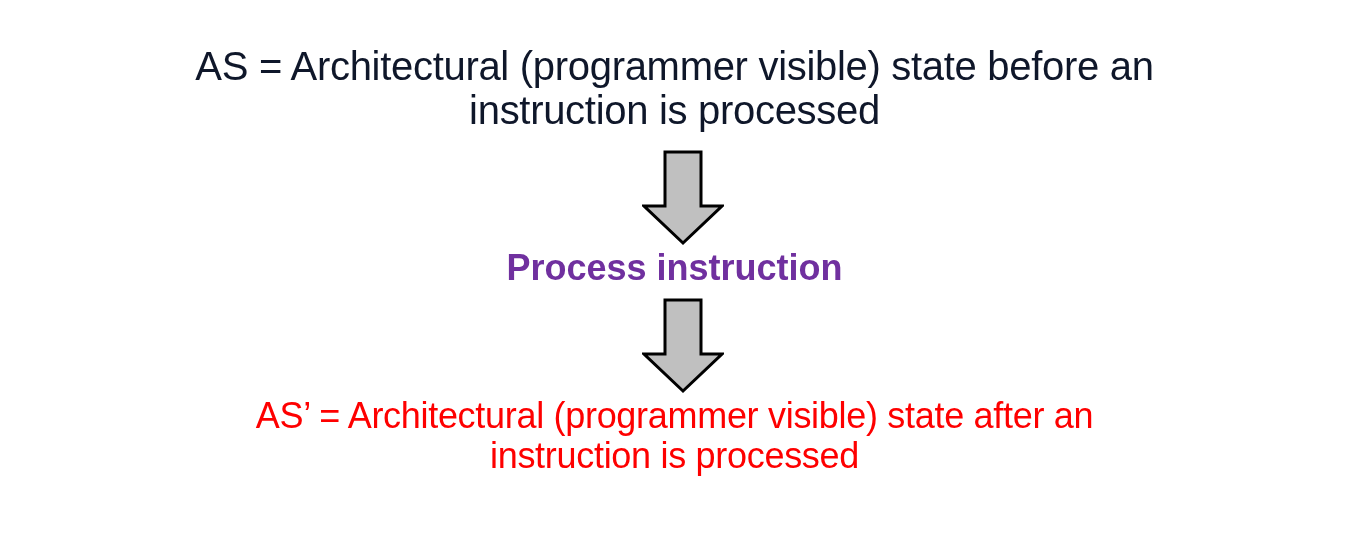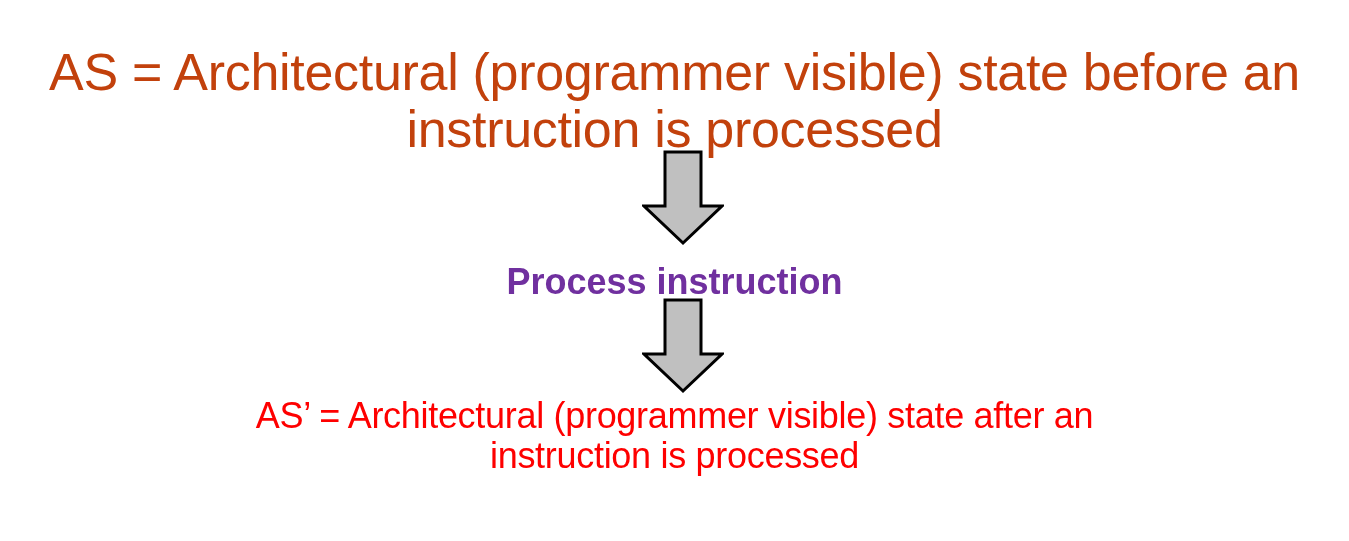--- a/index.html
+++ b/index.html
@@ -26,32 +26,31 @@
     width: 1349px;
     text-align: center;
     line-height: 1.10;
     letter-spacing: -0.3px;
     white-space: pre-wrap;
   }
 
   
   #as-before {
     top: 44px;
-    font-size: 52px;
-    color: #c2410c;
+    font-size: 40px;
+    color: #0f172a;
   }
 
   
   #process-label {
     top: 248px;
     font-size: 36px;
     font-weight: bold;
     color: #70309F;
     letter-spacing: 0px;
-    margin-top: 14px;
   }
 
   
   #as-after {
     top: 396px;
     font-size: 36px;
     color: #FE0000;
   }
 
   .arrow {

